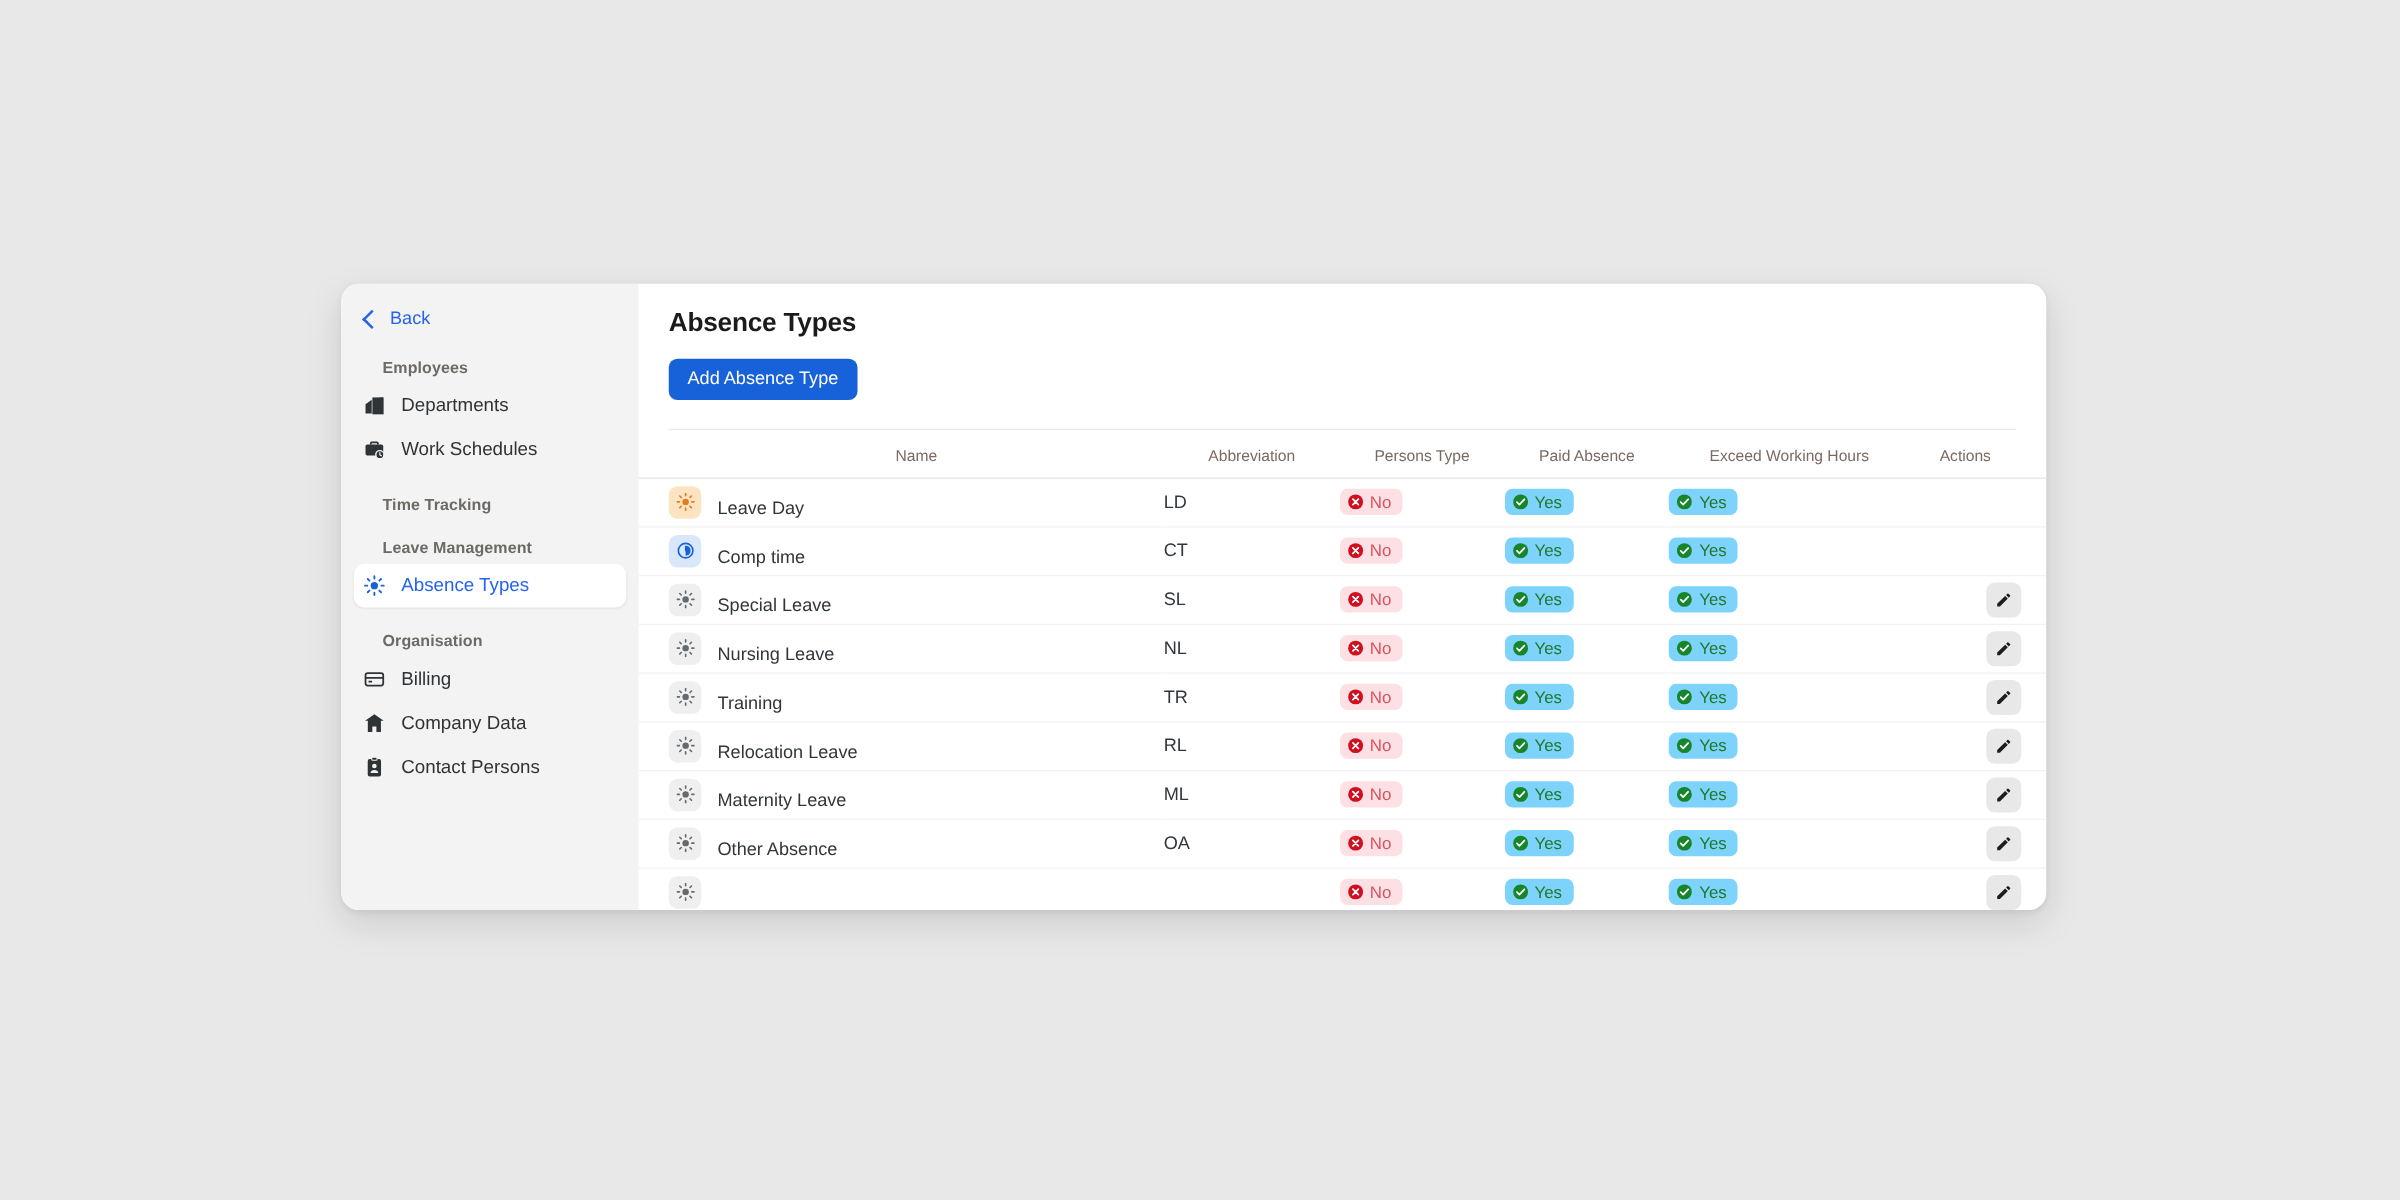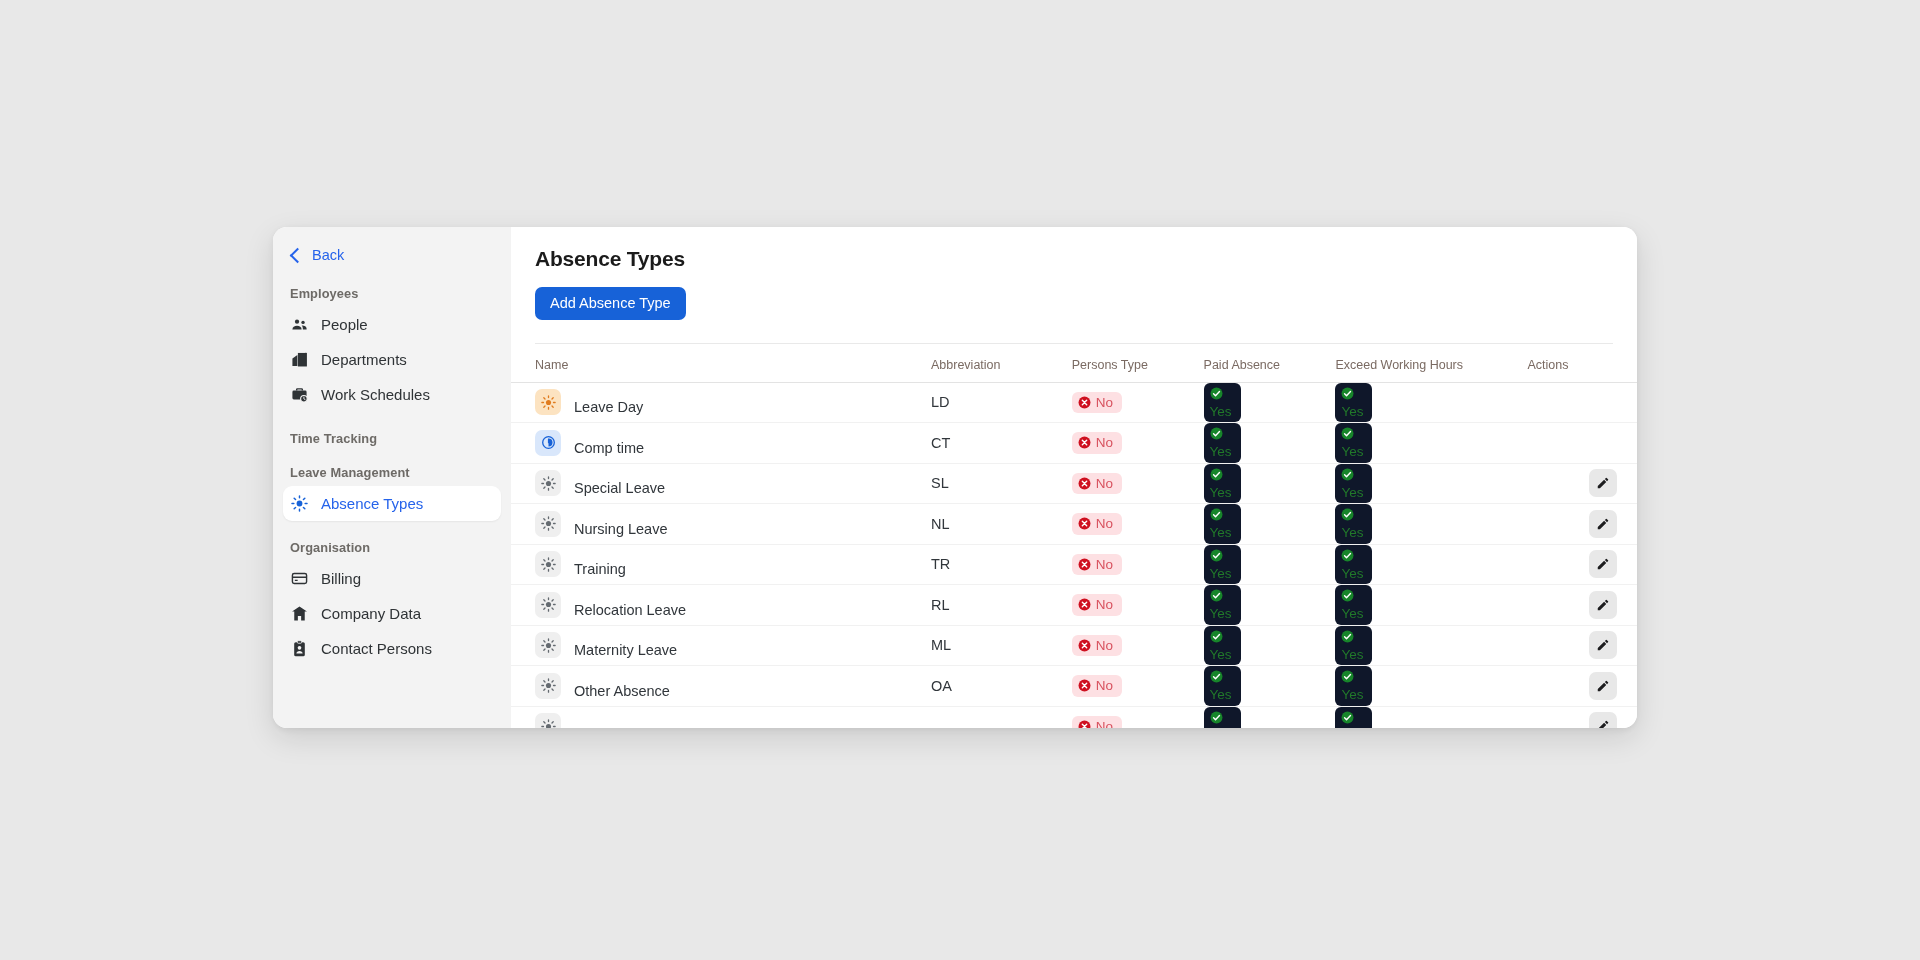--- a/index.html
+++ b/index.html
@@ -52,21 +52,21 @@
     width: 9px; height: 9px;
     border-left: 2px solid #2563eb;
     border-bottom: 2px solid #2563eb;
     transform: rotate(45deg);
     margin-left: 2px;
   }
   .nav-group-label {
     font-size: 12.8px;
     color: #6d6a66;
     font-weight: 600;
-    padding: 0 0 0 17px;
+    padding: 0 0 0 33px;
     margin-top: 19px;
     margin-bottom: 6px;
     letter-spacing: 0.1px;
   }
   .nav-item {
     display: flex;
     align-items: center;
     gap: 13px;
     height: 35px;
     margin: 0 10px;
@@ -131,21 +131,21 @@
   
   table.abs-table {
     width: 100%;
     border-collapse: collapse;
     table-layout: fixed;
   }
   table.abs-table th {
     font-size: 12.5px;
     font-weight: normal;
     color: #7a6a62;
-    text-align: left;
+    text-align: center;
     padding: 14px 0 10px 0;
     border-bottom: 1px solid #e3e3e3;
   }
   table.abs-table td {
     padding: 0;
     font-size: 14.5px;
     color: #31363b;
     border-bottom: 1px solid #f1f1f1;
     height: 38px;
     vertical-align: middle;
@@ -174,21 +174,21 @@
 
   .badge {
     display: inline-flex;
     align-items: flex-start;
     gap: 5px;
     border-radius: 6px;
     padding: 4px 9px 4px 6px;
     font-size: 13.5px;
     line-height: 1;
   }
-  .badge.yes { background: #0f172a; color: #21782a; flex-direction: column; }
+  .badge.yes { background: #7dd3fc; color: #21782a; }
   .badge.no  { background: #fde0e3; color: #d8525f; }
   .badge svg { display:block; flex:0 0 auto; }
 
   .edit-btn {
     width: 28px; height: 28px;
     border-radius: 7px;
     background: #e8e8e8;
     border: none;
     display: inline-flex;
     align-items: center;
@@ -204,31 +204,20 @@
 
 <div id="app-card">
 
   <nav id="sidebar">
     <div class="back-link">
       <span class="back-chev"></span>
       <span>Back</span>
     </div>
     <div id="sidebar-groups">
         <div class="nav-group-label">Employees</div>
-        <div class="nav-item">
-          <span class="nav-icon">
-            <svg width="17" height="17" viewBox="0 0 24 24" fill="#2f3336">
-              <circle cx="8.5" cy="8" r="3"></circle>
-              <circle cx="17" cy="9" r="2.4"></circle>
-              <path d="M2 19c0-3.3 2.9-5.2 6.5-5.2S15 15.7 15 19z"></path>
-              <path d="M16 13.4c3 0 6 1.6 6 4.2v1.4h-5.3v-1.4c0-1.6-.5-3-1.6-4.1z"></path>
-            </svg>
-          </span>
-          <span>People</span>
-        </div>
         <div class="nav-item">
           <span class="nav-icon">
             <svg width="17" height="17" viewBox="0 0 24 24" fill="#2f3336">
               <path d="M2 21V10.5L9 5.5V21z"></path>
               <path d="M10.5 21V4.2L21.5 2.5V21zM12.6 5.5h2v2h-2zm3.8-.4h2v2h-2z" fill="#2f3336"></path>
               <rect x="10.6" y="3.6" width="11" height="17.4" fill="none" stroke="#2f3336" stroke-width="1.7"></rect>
             </svg>
           </span>
           <span>Departments</span>
         </div>

